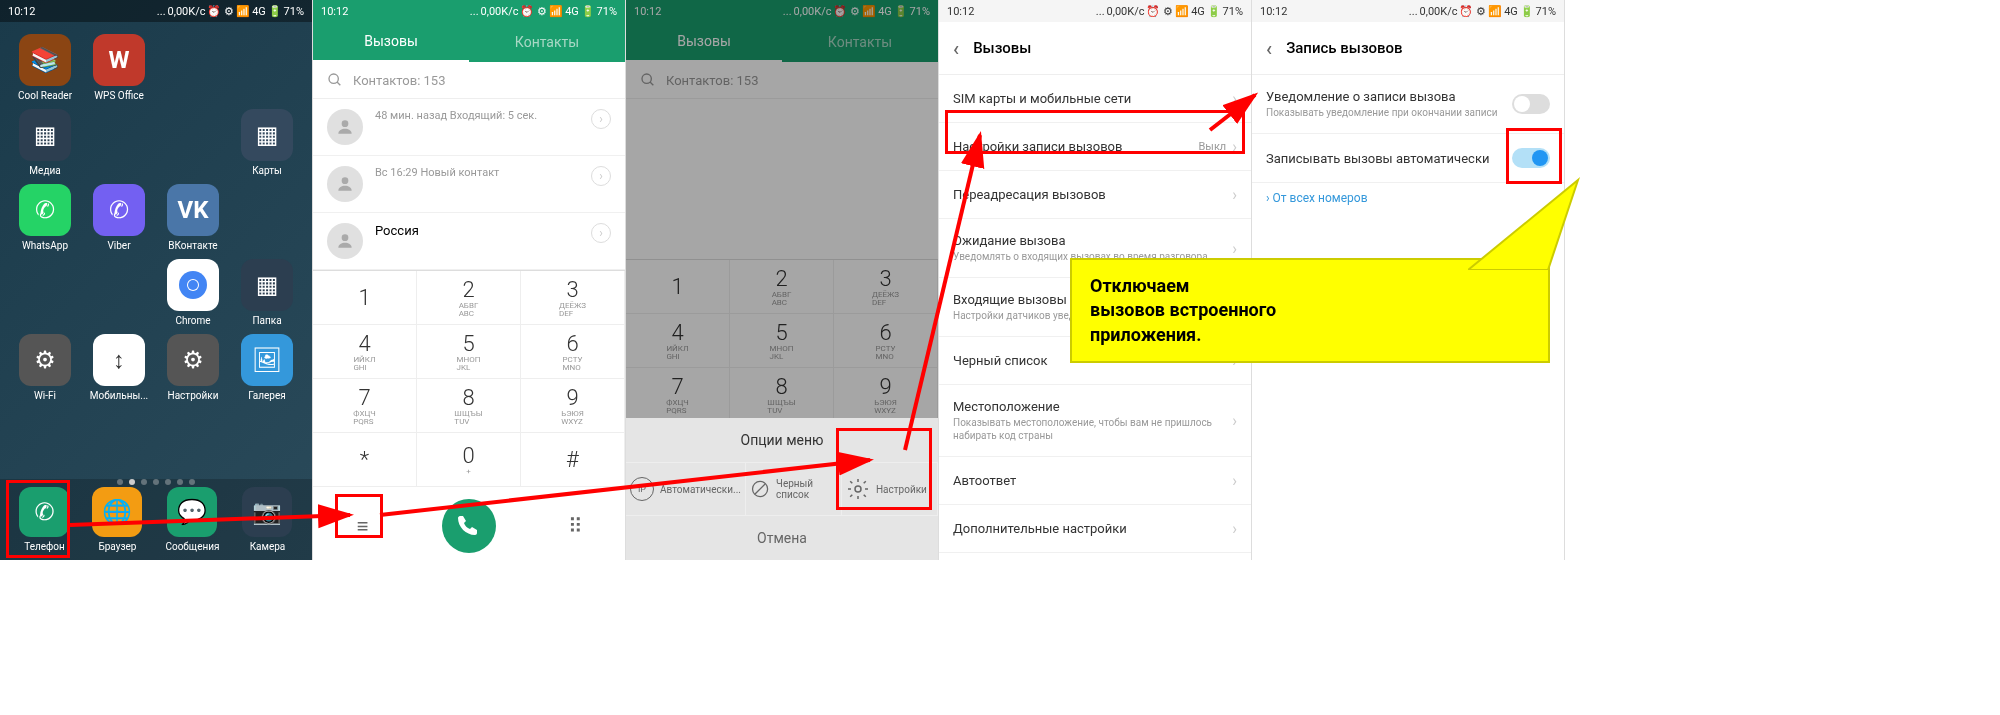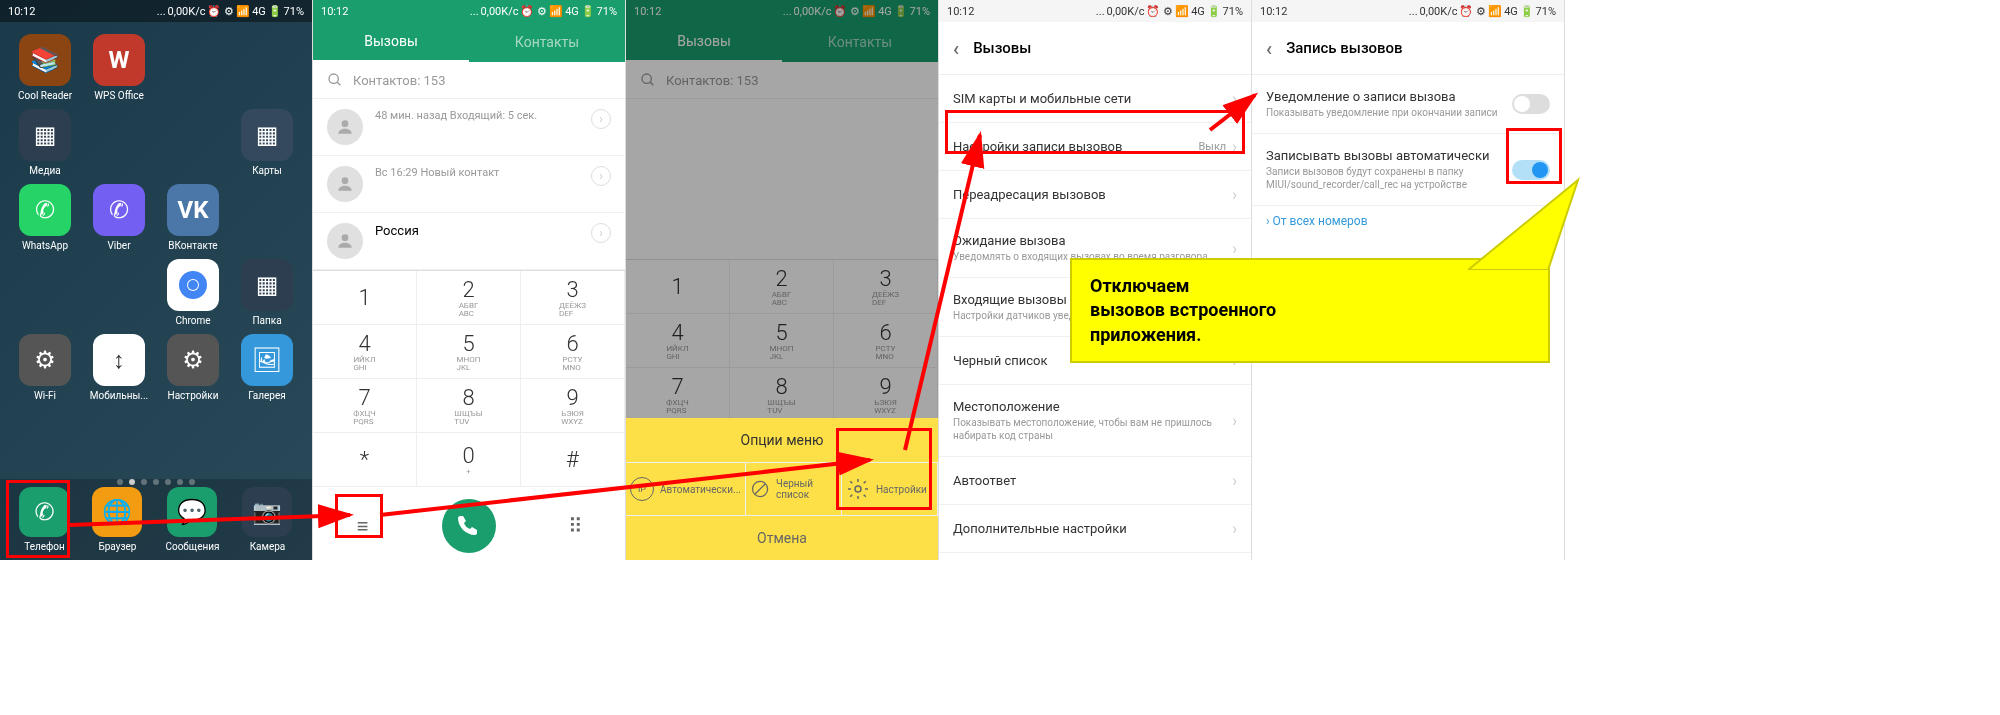--- a/index.html
+++ b/index.html
@@ -38,21 +38,21 @@
 .keypad{display:grid;grid-template-columns:repeat(3,1fr);border-top:1px solid #ddd}
 .key{height:54px;display:flex;flex-direction:column;align-items:center;justify-content:center;border-right:1px solid #eee;border-bottom:1px solid #eee}
 .key-num{font-size:22px;color:#333;font-weight:300}
 .key-letters{font-size:8px;color:#999;line-height:1}
 .bottom-bar{display:flex;align-items:center;justify-content:space-around;padding:12px 0}
 .call-btn{width:54px;height:54px;border-radius:50%;background:#1a9e6e;display:flex;align-items:center;justify-content:center;color:#fff}
 .menu-btn,.dial-btn{width:40px;height:40px;display:flex;align-items:center;justify-content:center;font-size:20px;color:#666}
 
 
 .dim-overlay{position:absolute;inset:0;background:rgba(0,0,0,0.35);z-index:5}
-.menu-sheet{position:absolute;bottom:0;left:0;right:0;background:#fde047;z-index:10}
+.menu-sheet{position:absolute;bottom:0;left:0;right:0;background:#e5e5e5;z-index:10}
 .menu-title{text-align:center;padding:14px;font-size:14px;color:#333;border-bottom:1px solid #eee}
 .menu-opts{display:flex;border-bottom:1px solid #eee}
 .menu-opt{flex:1;display:flex;flex-direction:row;align-items:center;gap:6px;padding:14px 4px;font-size:10px;color:#666;border-right:1px solid #eee}
 .menu-opt svg,.menu-opt .opt-icon{width:24px;height:24px}
 .menu-cancel{text-align:center;padding:14px;font-size:14px;color:#666}
 
 
 .settings-header{display:flex;align-items:center;gap:14px;padding:14px;border-bottom:1px solid #eee;font-size:15px;font-weight:500}
 .settings-item{display:flex;align-items:center;padding:14px;border-bottom:1px solid #f0f0f0}
 .si-content{flex:1}
@@ -477,21 +477,20 @@
   <div class="settings-item">
     <div class="si-content">
         <div class="si-title">Уведомление о записи вызова</div>
         <div class="si-sub">Показывать уведомление при окончании записи</div>
       </div>
     <div class="toggle"></div>
   </div>
   <div class="settings-item">
     <div class="si-content">
         <div class="si-title">Записывать вызовы автоматически</div>
-        <div class="si-sub">Записи вызовов будут сохранены в папку MIUI/sound_recorder/call_rec на устройстве</div>
       </div>
     <div class="toggle on"></div>
   </div>
   <div class="link-blue">› <span>От всех номеров</span></div>
   <div class="hl-box" style="right:2px;top:128px;width:56px;height:56px"></div>
 </div>
 
 <div class="callout" style="left:1070px;top:258px;width:480px">
   <div>Отключаем</div>
   <div>вызовов встроенного</div>

